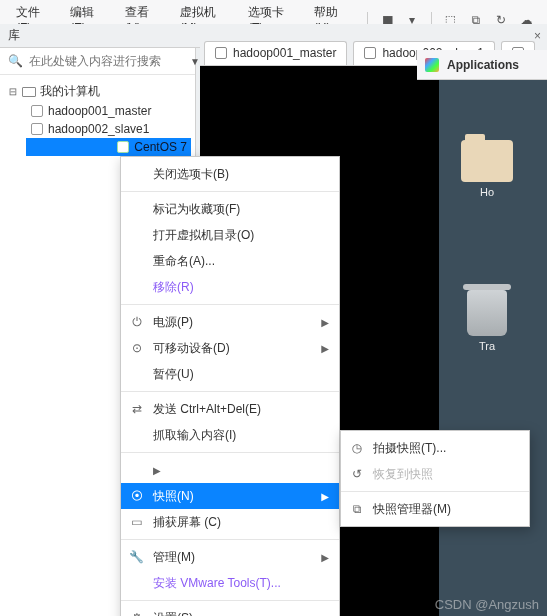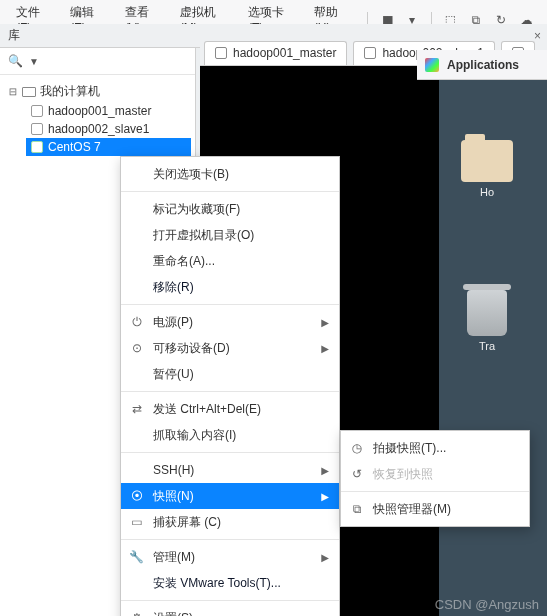--- a/index.html
+++ b/index.html
@@ -29,39 +29,39 @@
   .searchrow input{ flex:1; border:none; outline:none; font-size:12px; color:#888;}
   .searchrow .drop{ color:#555; font-size:10px;}
   .tree { padding:6px 4px; }
   .node { display:flex; align-items:center; gap:4px; padding:2px 4px; white-space:nowrap;}
   .expander{ width:10px; text-align:center; color:#666; font-size:10px;}
   .nicon{ width:14px; height:14px; display:inline-flex; align-items:center; justify-content:center;}
   .monitor{ border:1px solid #888; width:14px; height:10px; background:#fff; position:relative; border-radius:1px;}
   .vmicon{ border:1px solid #999; width:12px; height:12px; background:#fff; border-radius:2px;}
   .vmicon.on{ border-color:#2eae3f;}
   .children { padding-left:22px;}
-  .node.sel { background:#0a84ff; color:#ffffff;}
+  .node.sel { background:#0a84ff; color:#0f172a;justify-content:flex-end;}
   .node.sel .vmicon.on{ border-color:#9fe0a8;}
 
   
   .vmarea { position:absolute; left:200px; top:66px; right:0; bottom:0; background:#000;}
   .desktop { position:absolute; right:0; top:50px; width:108px; bottom:0; background:#3c4e5b;}
   .apptop { position:absolute; right:0; top:50px; width:130px; height:30px; background:#f5f5f7; border-bottom:1px solid #d0d0d0; display:flex; align-items:center; gap:8px; padding:0 8px;font-weight:bold;}
   .appcube{ width:14px;height:14px; background:linear-gradient(135deg,#f44,#4af,#4f4,#fa4); border-radius:2px;}
   .deskicon{ position:absolute; width:60px; text-align:center; color:#eee; font-size:11px;}
   .folder{ width:52px; height:42px; margin:0 auto 4px; background:#e9d7b8; border-radius:4px; position:relative;}
   .folder:before{ content:""; position:absolute; left:4px; top:-6px; width:20px; height:8px; background:#e9d7b8; border-radius:2px 2px 0 0;}
   .trash{ width:40px;height:46px; margin:0 auto 4px; background:linear-gradient(#cfd3d6,#a8adb0); border-radius:4px 4px 6px 6px; position:relative;}
   .trash:before{ content:""; position:absolute; left:-4px; right:-4px; top:-6px; height:6px; background:#bfc3c6; border-radius:3px;}
 
   
   .ctx { position:absolute; left:120px; top:156px; width:220px; background:#fff; border:1px solid #c9c9c9; box-shadow:2px 4px 12px rgba(0,0,0,.25); padding:4px 0;}
   .ctx .row{ display:flex; align-items:center; height:26px; padding:0 10px 0 8px; gap:8px;}
   .ctx .row.selrow{ background:#0a84ff; color:#fff;}
-  .ctx .row.disabled{ color:#0f172a;}
+  .ctx .row.disabled{ color:#8b5cf6;}
   .ctx .ic{ width:16px; text-align:center; color:#666;}
   .ctx .row.selrow .ic{ color:#fff;}
   .ctx .lbl{ flex:1; white-space:nowrap;}
   .ctx .arr{ font-size:10px; color:#666;}
   .ctx .row.selrow .arr{ color:#fff;}
   .ctx hr{ border:none; border-top:1px solid #e5e5e5; margin:4px 0;}
 
   
   .sub { position:absolute; left:340px; top:430px; width:190px; background:#fff; border:1px solid #c9c9c9; box-shadow:2px 4px 12px rgba(0,0,0,.25); padding:4px 0;}
   .sub .row{ display:flex; align-items:center; height:26px; padding:0 10px 0 8px; gap:8px;}
@@ -106,20 +106,21 @@
     <span>hadoop002_slave1</span>
   </div>
   <div class="tab" style="min-width:10px;">
     <span class="tabicon"></span>
   </div>
 </div>
 
 <div class="sidebar">
   <div class="searchrow">
     <span class="sicon">🔍</span>
+    <input placeholder="在此处键入内容进行搜索" style="">
     <span class="drop">▼</span>
   </div>
   <div class="tree">
     <div class="node">
       <span class="expander">⊟</span>
       <span class="nicon">
           <span class="monitor"></span>
         </span>
       <span>我的计算机</span>
     </div>
@@ -204,21 +205,20 @@
       <span class="ic">⇄</span>
       <span class="lbl">发送 Ctrl+Alt+Del(E)</span>
     </div>
   <div class="row">
       <span class="ic"></span>
       <span class="lbl">抓取输入内容(I)</span>
     </div>
   <hr>
   <div class="row">
       <span class="ic"></span>
-      <span class="lbl">SSH(H)</span>
       <span class="arr">▶</span>
     </div>
   <div class="row selrow">
       <span class="ic">⦿</span>
       <span class="lbl">快照(N)</span>
       <span class="arr">▶</span>
     </div>
   <div class="row">
       <span class="ic">▭</span>
       <span class="lbl">捕获屏幕 (C)</span>

